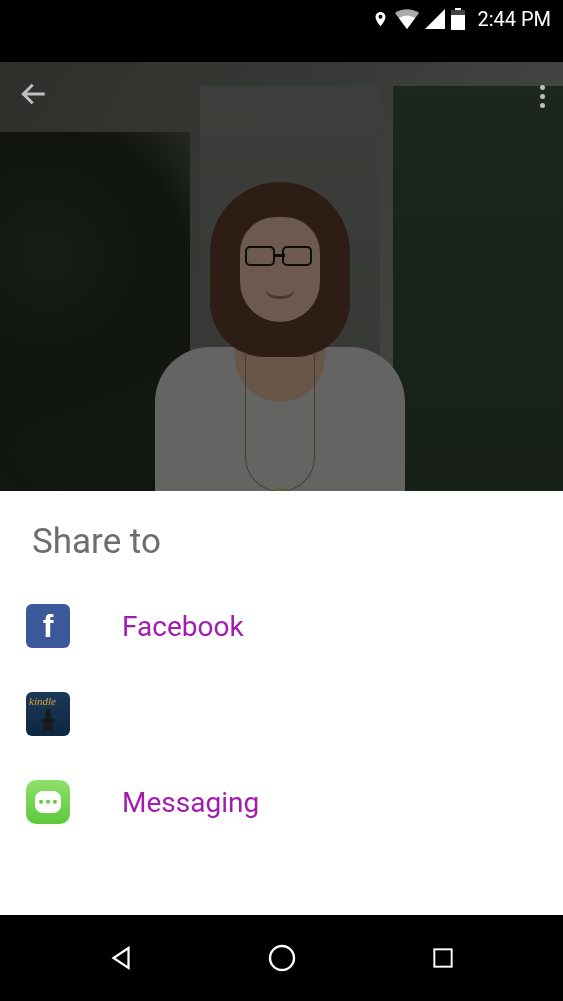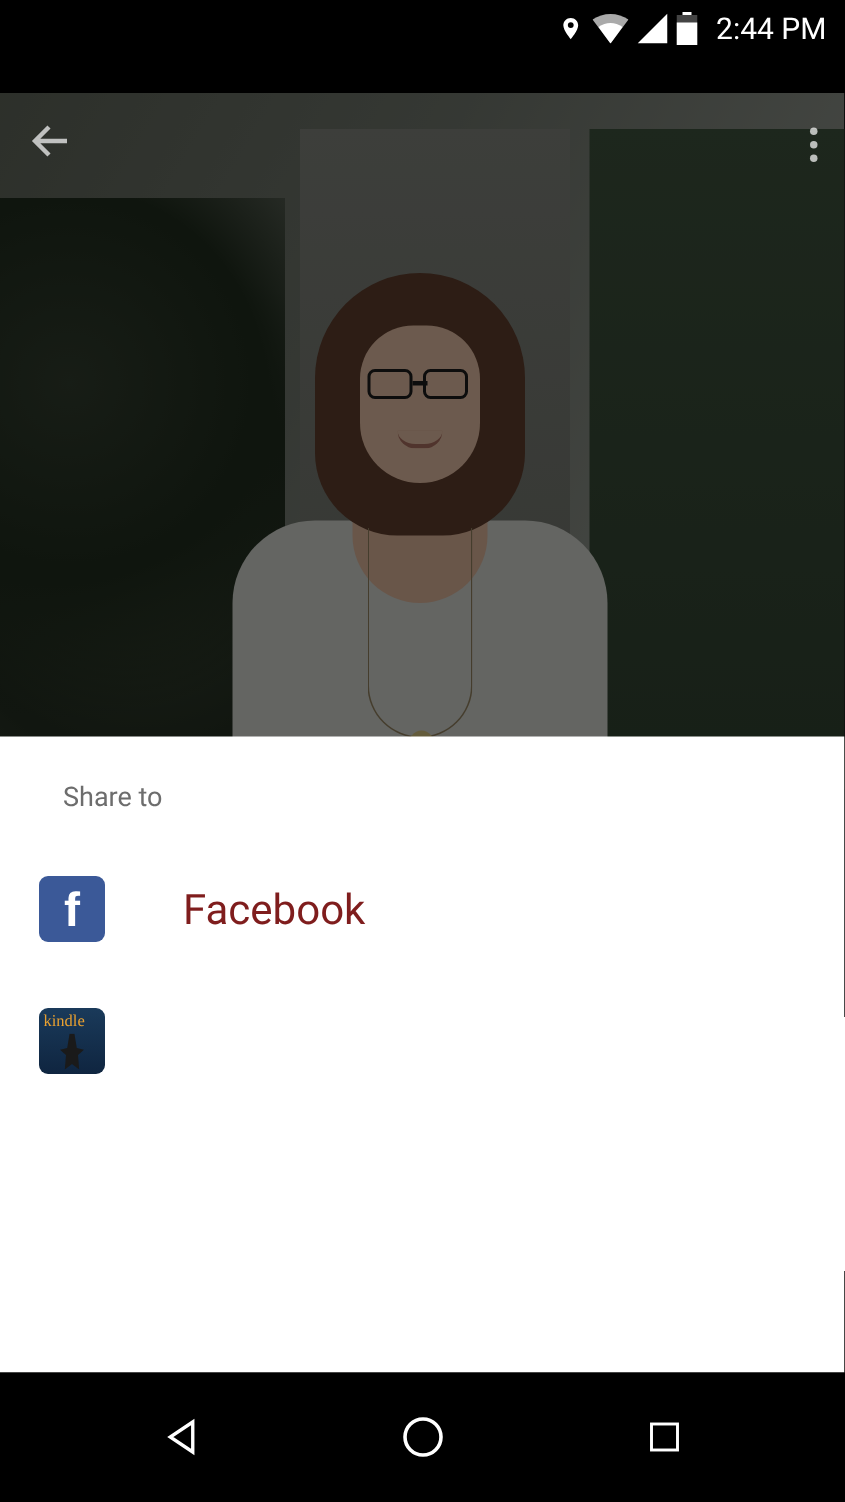--- a/index.html
+++ b/index.html
@@ -148,41 +148,41 @@
 
     .share-sheet {
       position: absolute;
       left: 0; width: 563px;
       top: 453px;
       height: 424px;
       background: #fff;
       color: #222;
     }
     .share-title {
-      font-size: 18px;
+      font-size: 35px;
       color: #6d6d6d;
-      padding: 30px 26px 20px 42px;
+      padding: 30px 26px 20px 32px;
       font-weight: 400;
     }
     .share-item {
       display: flex;
       align-items: center;
       padding: 22px 26px;
       gap: 52px;
     }
     .share-icon {
       width: 44px; height: 44px;
       border-radius: 6px;
       display: flex;
       align-items: center; justify-content: center;
       flex-shrink: 0;
     }
     .share-label {
       font-size: 28px;
-      color: #7f1d1d;
+      color: #a21caf;
       font-weight: 400;
     }
     .fb-icon { background: #3b5998; color: #fff; font-weight: bold; font-family: Arial; font-size: 32px; }
     .ig-icon {
       background: linear-gradient(160deg, #f5e6c8 0%, #d9c5a0 50%, #c9b58f 100%);
       border: 1px solid #bba77f;
       position: relative;
     }
     .ig-icon .lens {
       width: 22px; height: 22px;
@@ -193,20 +193,21 @@
     .ig-icon .stripe {
       position: absolute;
       top: 0; left: 0; width: 100%; height: 11px;
       background: linear-gradient(90deg, #7a5a3a, #5a7a3a, #3a5a7a, #7a3a5a);
       border-radius: 6px 6px 0 0;
     }
     .kindle-icon {
       background: linear-gradient(180deg, #1a3a5a 0%, #0f2540 100%);
       position: relative;
       overflow: hidden;
+      font-style: italic;
     }
     .kindle-icon .ktxt {
       position: absolute;
       top: 3px; left: 3px;
       font-size: 11px;
       color: #e8a030;
       font-family: Georgia, serif;
     }
     .kindle-icon .figure {
       position: absolute;
@@ -327,20 +328,32 @@
     </div>
 
 
     <div class="share-item">
       <div class="share-icon kindle-icon">
         <div class="ktxt">kindle</div>
         <div class="figure"></div>
       </div>
     </div>
 
+    <div class="share-item">
+      <div class="share-icon msg-icon">
+        <div class="bubble">
+            <div class="dots">
+              <span></span>
+              <span></span>
+              <span></span>
+            </div>
+          </div>
+      </div>
+      <div class="share-label">Messaging</div>
+    </div>
   </div>
 </div>
 
 <div class="nav-bar">
   <div class="nav-btn">
     <svg width="30" height="30" viewBox="0 0 24 24" fill="none" stroke="#fff" stroke-width="1.8">
         <path d="M18 4L6 12l12 8z"></path>
       </svg>
   </div>
   <div class="nav-btn">

